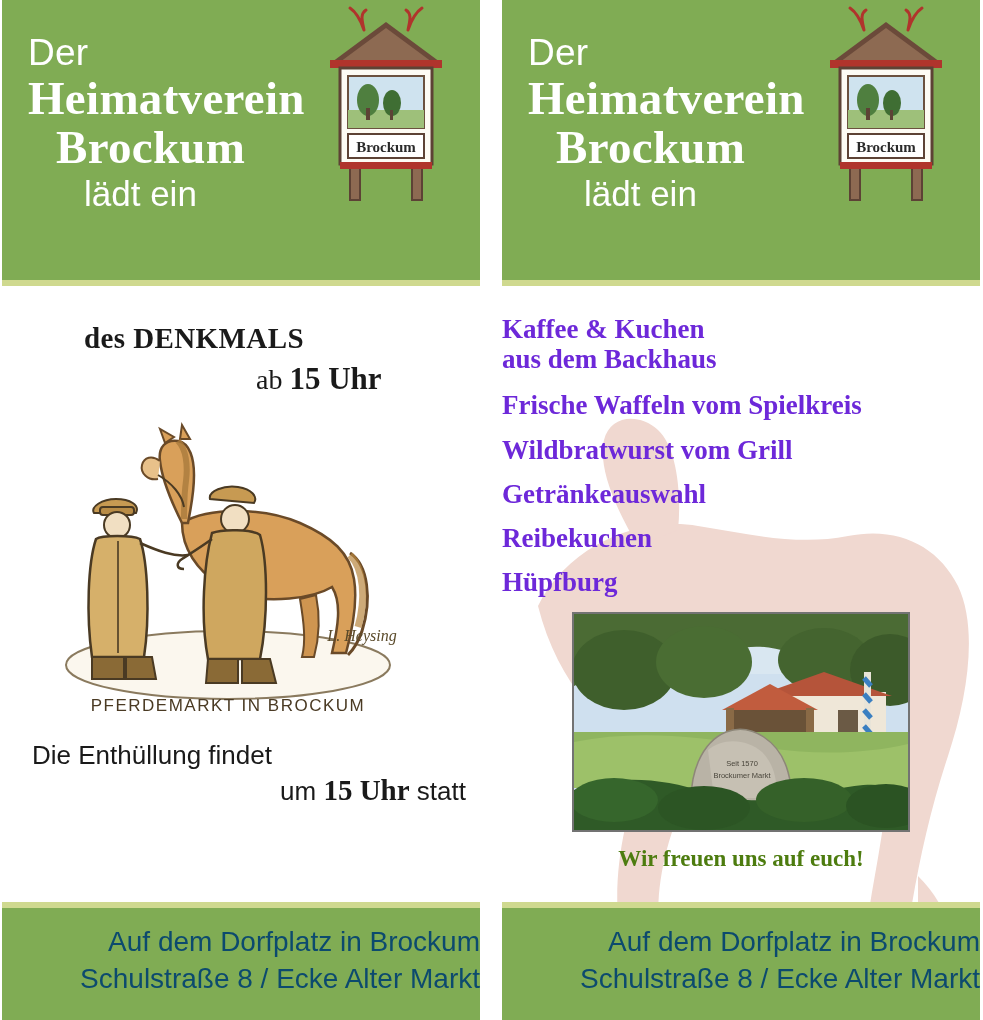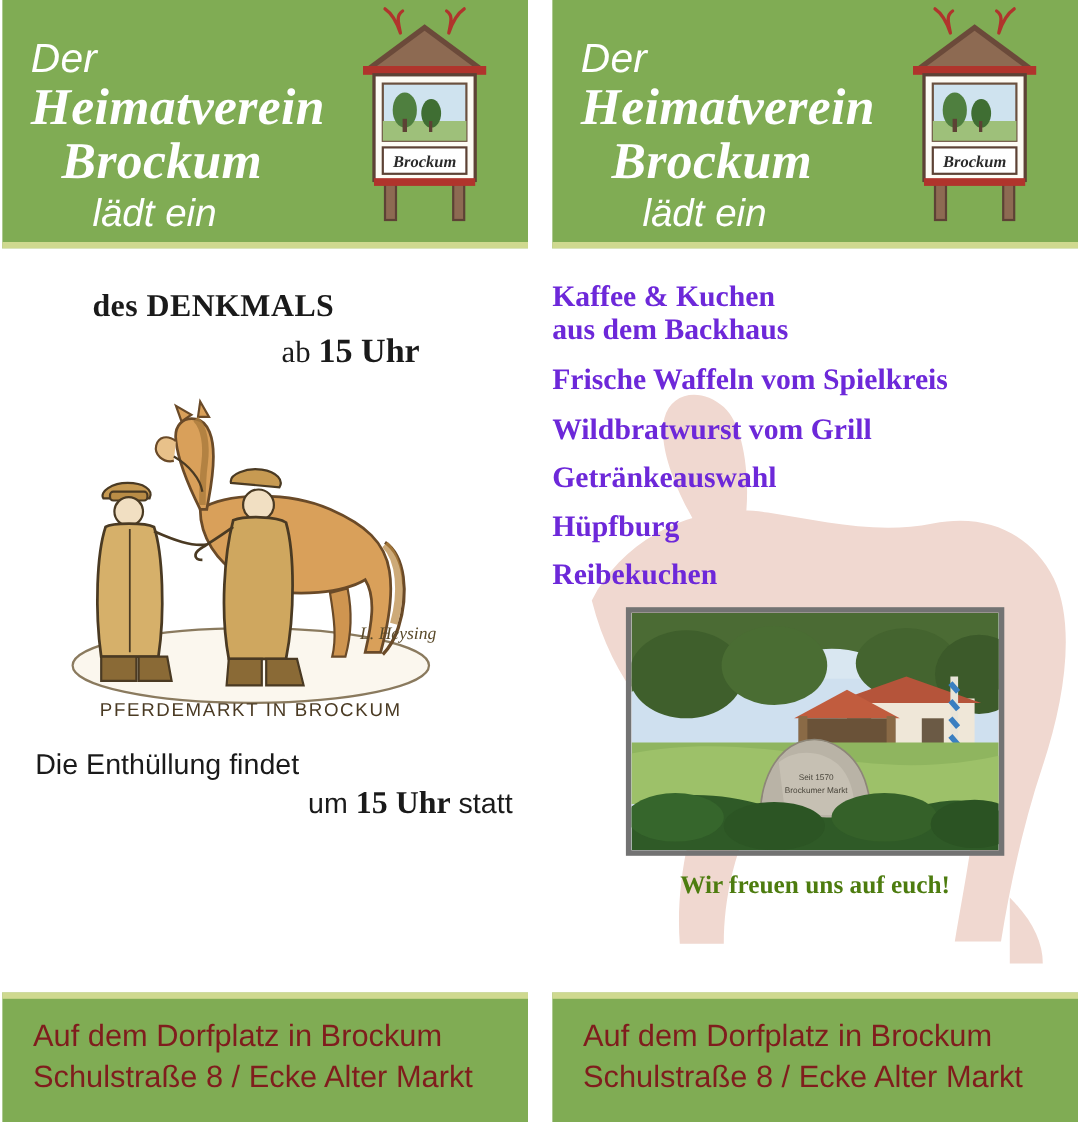--- a/index.html
+++ b/index.html
@@ -29,27 +29,26 @@
     flex-direction: column;
     background: #ffffff;
     overflow: hidden;
   }
   .panel.left { margin-left: 2px; }
   .panel.right { margin-left: 10px; }
 
   
   .header {
     position: relative;
-    height: 226px;
+    height: 286px;
     background: #80ac54;
     border-bottom: 6px solid #cfd98f;
     box-sizing: border-box;
     padding: 34px 22px 0 26px;
     overflow: hidden;
-    font-style: italic;
   }
   .header-text {
     color: #ffffff;
     line-height: 1.04;
   }
   .hl1 {
     font-family: "Liberation Sans", sans-serif;
     font-size: 37px;
     font-weight: 400;
     letter-spacing: 0.2px;
@@ -176,45 +175,46 @@
     height: 560px;
     z-index: 1;
     opacity: 1;
   }
   .photo-wrap {
     position: relative;
     z-index: 2;
     margin: 6px auto 0 auto;
     width: 334px;
     height: 216px;
-    border: 5px solid #737373;
+    border: 2px solid #737373;
     overflow: hidden;
   }
   .closing {
     position: relative;
     z-index: 2;
     text-align: center;
     font-family: "Liberation Serif", serif;
     font-weight: bold;
     font-size: 23px;
     color: #4d7c0f;
     margin-top: 14px;
   }
 
   
   .footer {
     height: 118px;
     background: #80ac54;
     border-top: 6px solid #cfd98f;
     box-sizing: border-box;
-    color: #7f1d1d;
+    color: #0c4a6e;
     font-family: "Liberation Sans", sans-serif;
     font-size: 28px;
     line-height: 1.32;
     padding: 16px 0 0 28px;
+    text-align: right;
   }
 </style>
 </head>
 <body>
 
 <div class="poster">
 
   <div class="panel left">
 
     <div class="header">
@@ -378,24 +378,24 @@
         <div class="m-item">
           <span>Frische Waffeln vom Spielkreis</span>
         </div>
         <div class="m-item">
           <span>Wildbratwurst vom Grill</span>
         </div>
         <div class="m-item">
           <span>Getränkeauswahl</span>
         </div>
         <div class="m-item">
+          <span>Reibekuchen</span>
+        </div>
+        <div class="m-item">
           <span>Hüpfburg</span>
-        </div>
-        <div class="m-item">
-          <span>Reibekuchen</span>
         </div>
       </div>
 
       <div class="photo-wrap">
         <svg viewBox="0 0 334 216" width="334" height="216">
           <rect x="0" y="0" width="334" height="216" fill="#cfe0ef"></rect>
 
           <rect x="0" y="0" width="334" height="60" fill="#d9e7f1"></rect>
 
           <path d="M0 0 L334 0 L334 70 C300 46, 270 40, 240 52 C210 30, 170 26, 140 44

